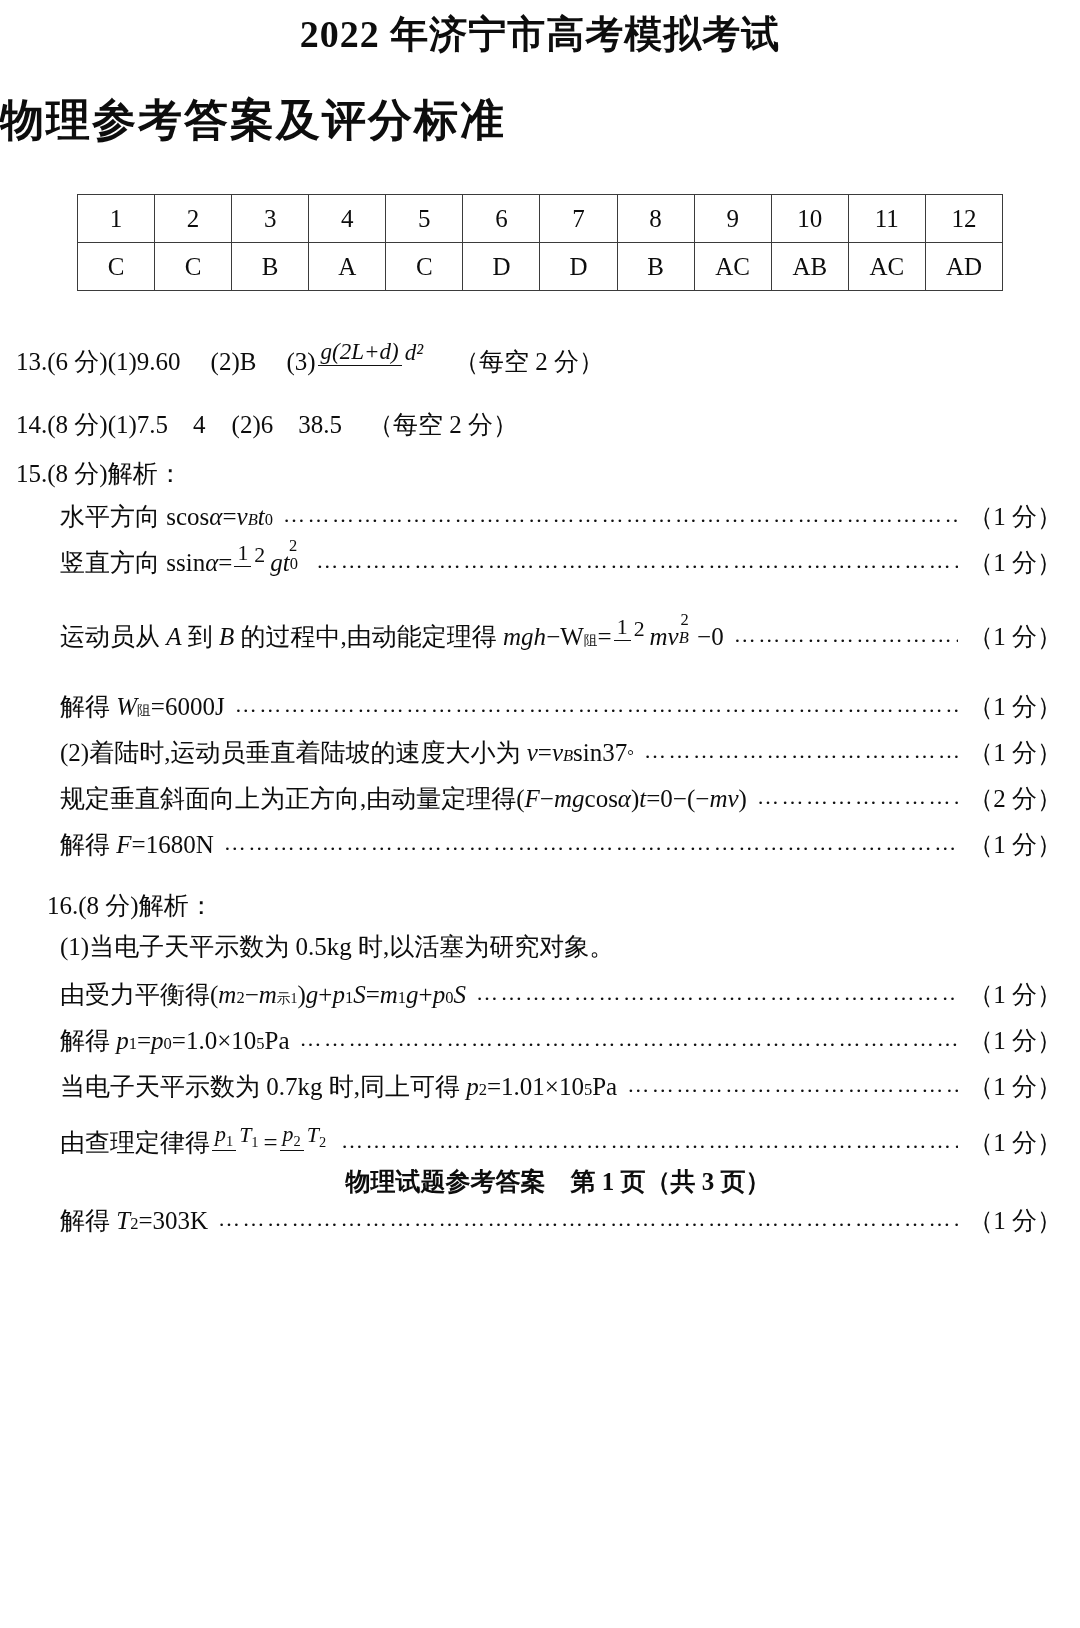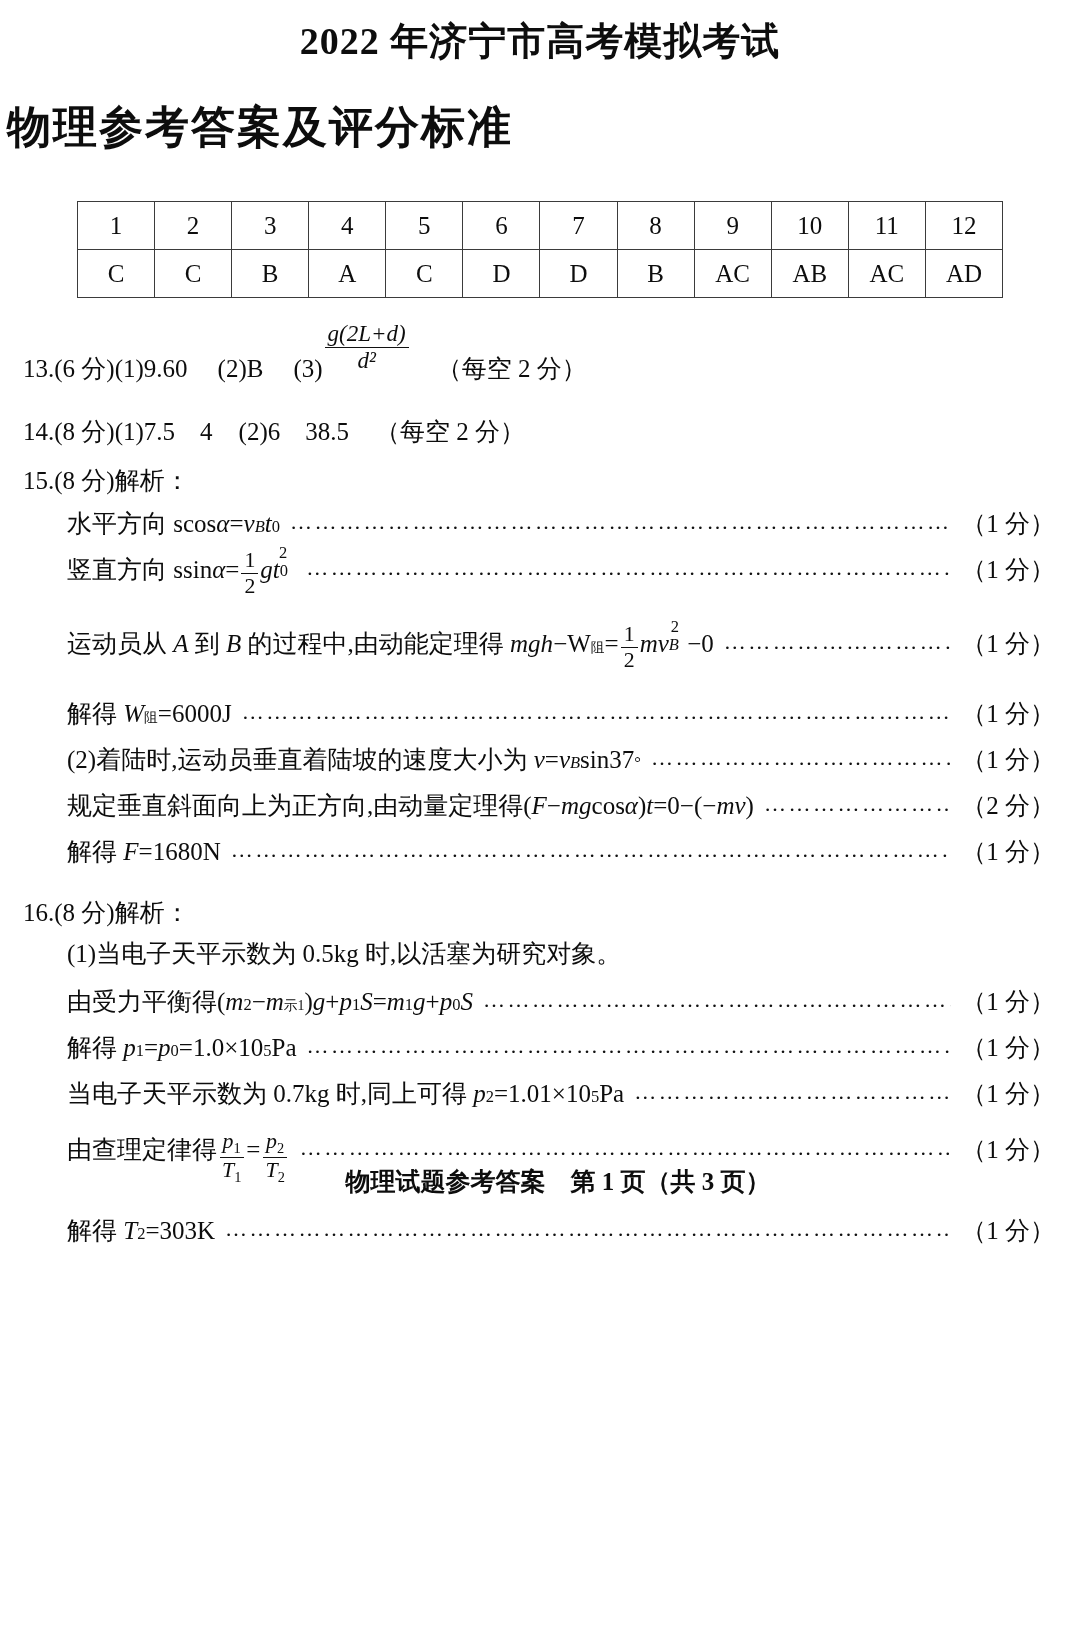--- a/index.html
+++ b/index.html
@@ -12,21 +12,21 @@
     height: 1628px;
     font-family: "Liberation Serif", "DejaVu Serif", serif;
     color: #0d0d0d;
     position: relative;
     overflow: hidden;
   }
   .page {
     width: 1080px;
     height: 1200px;
     position: relative;
-    padding: 7px;
+    padding: 0;
     box-sizing: border-box;
   }
 
   
   .title-main {
     text-align: center;
     font-size: 38px;
     font-weight: bold;
     letter-spacing: 1px;
     line-height: 1.1;
@@ -119,21 +119,20 @@
   
   .mi { font-family: "Liberation Serif", "DejaVu Serif", serif; font-style: italic; }
   .mu { font-family: "Liberation Serif", "DejaVu Serif", serif; font-style: normal; }
   .sub { font-size: 0.66em; vertical-align: sub; font-style: italic;}
   .subn { font-size: 0.66em; vertical-align: sub; font-style: normal;}
   .sup { font-size: 0.66em; vertical-align: super; font-style: normal;}
   .cjk-sub { font-size: 0.55em; vertical-align: sub; font-style: normal; }
 
   .frac {
     display: inline-flex;
-    flex-direction: column;
     align-items: center;
     vertical-align: middle;
     margin: 0 2px;
     position: relative;
     top: -0.45em;
     line-height: 1.05;
   }
   .frac .num {
     display: block;
     padding: 0 3px 1px 3px;
@@ -341,21 +340,21 @@
     <div class="step-row">
       <span class="step-text">
         <span class="mu">解得&nbsp;</span>
           <span class="mi">F</span>
           <span class="mu">=1680N</span>
       </span>
       <span class="dots">…………………………………………………………………………………………………………………………………</span>
       <span class="score">（1 分）</span>
     </div>
 
-    <div class="qline q-head" style="margin-top:20px;">16.(8 分)解析：</div>
+    <div class="qline q-head" style="margin-top:20px;margin-left:31px;">16.(8 分)解析：</div>
 
     <div class="qline indent" style="margin-top:8px;margin-bottom:16px;">(1)当电子天平示数为 0.5kg 时,以活塞为研究对象。</div>
 
     <div class="step-row">
       <span class="step-text">
         <span class="mu">由受力平衡得(</span>
           <span class="mi">m</span>
           <span class="subn">2</span>
           <span class="mu">−</span>
           <span class="mi">m</span>

